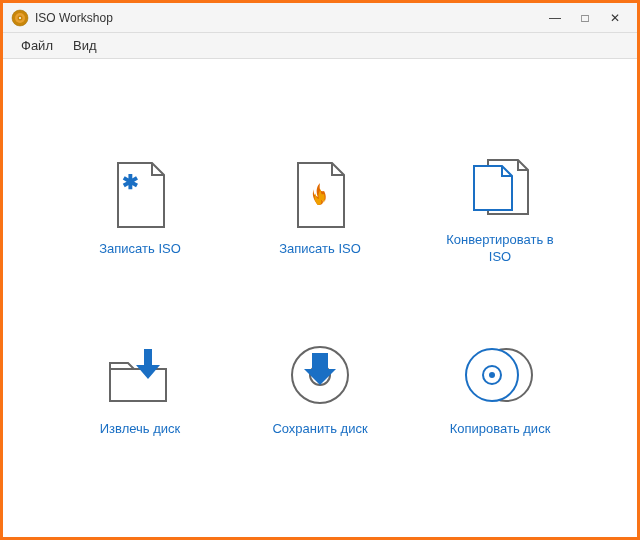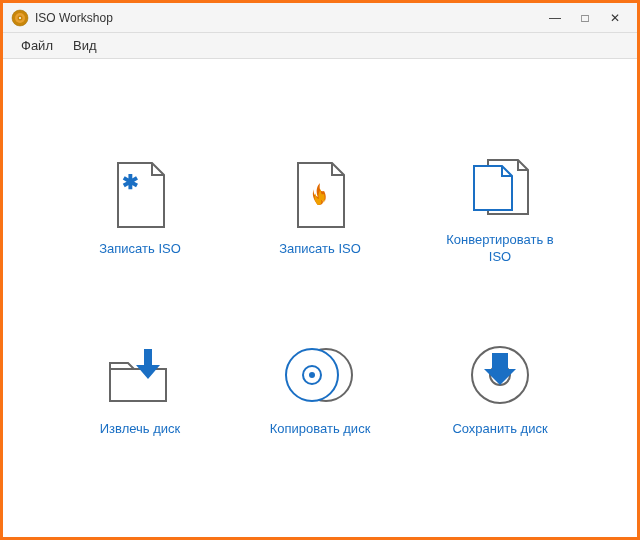--- a/index.html
+++ b/index.html
@@ -204,43 +204,43 @@
             <path d="M4 28 L60 28" stroke="#666" stroke-width="2"></path>
 
             <path d="M46 8 L46 24 L54 24 L42 38 L30 24 L38 24 L38 8 Z" fill="#1a6fc4"></path>
           </svg>
         </div>
         <span class="item-label">Извлечь диск</span>
       </div>
 
       <div class="grid-item">
         <div class="icon-container">
+          <svg width="68" height="68" viewBox="0 0 68 68">
+
+            <circle cx="34" cy="34" r="28" fill="white" stroke="#666" stroke-width="2"></circle>
+            <circle cx="34" cy="34" r="10" fill="white" stroke="#666" stroke-width="2"></circle>
+            <circle cx="34" cy="34" r="3" fill="#666"></circle>
+
+            <path d="M42 12 L42 28 L50 28 L34 44 L18 28 L26 28 L26 12 Z" fill="#1a6fc4"></path>
+          </svg>
+        </div>
+        <span class="item-label">Сохранить диск</span>
+      </div>
+
+      <div class="grid-item">
+        <div class="icon-container">
           <svg width="72" height="68" viewBox="0 0 72 68">
 
             <circle cx="42" cy="34" r="26" fill="white" stroke="#666" stroke-width="2"></circle>
             <circle cx="42" cy="34" r="9" fill="white" stroke="#666" stroke-width="2"></circle>
             <circle cx="42" cy="34" r="3" fill="#666"></circle>
 
             <circle cx="28" cy="34" r="26" fill="white" stroke="#1a6fc4" stroke-width="2"></circle>
             <circle cx="28" cy="34" r="9" fill="white" stroke="#1a6fc4" stroke-width="2"></circle>
             <circle cx="28" cy="34" r="3" fill="#1a6fc4"></circle>
           </svg>
         </div>
         <span class="item-label">Копировать диск</span>
       </div>
 
-      <div class="grid-item">
-        <div class="icon-container">
-          <svg width="68" height="68" viewBox="0 0 68 68">
-
-            <circle cx="34" cy="34" r="28" fill="white" stroke="#666" stroke-width="2"></circle>
-            <circle cx="34" cy="34" r="10" fill="white" stroke="#666" stroke-width="2"></circle>
-            <circle cx="34" cy="34" r="3" fill="#666"></circle>
-
-            <path d="M42 12 L42 28 L50 28 L34 44 L18 28 L26 28 L26 12 Z" fill="#1a6fc4"></path>
-          </svg>
-        </div>
-        <span class="item-label">Сохранить диск</span>
-      </div>
-
     </div>
   </div>
 </div>
 
 </body></html>

